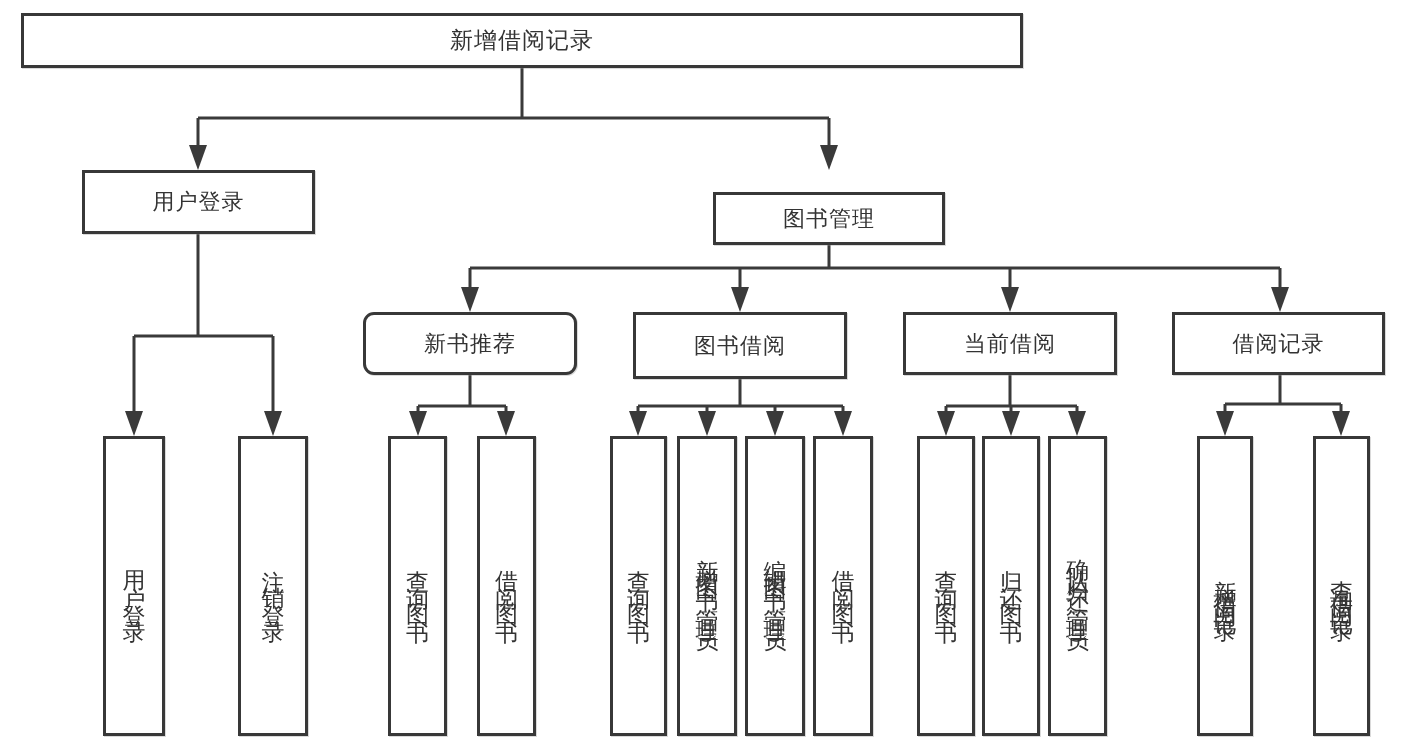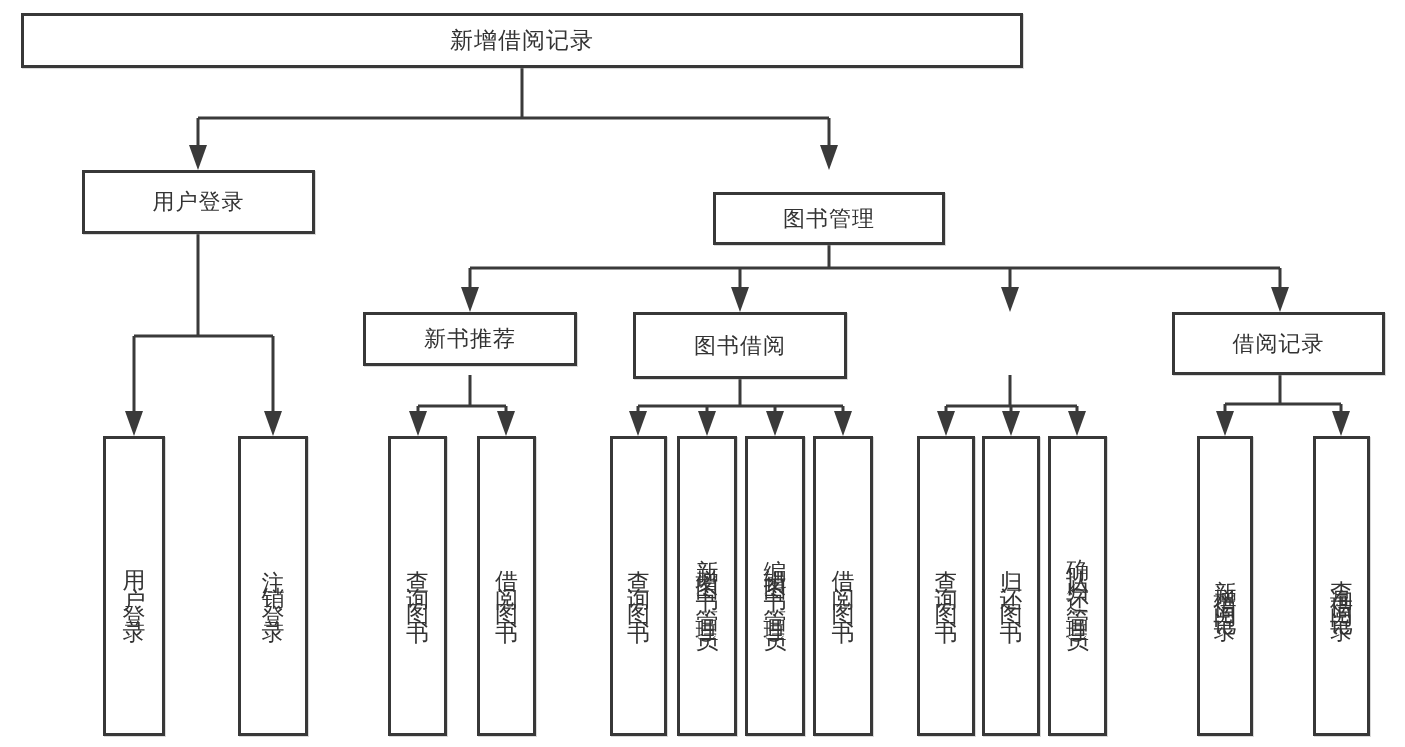--- a/index.html
+++ b/index.html
@@ -92,22 +92,23 @@
       <polygon points="1216,411 1234,411 1225,436"></polygon>
       <polygon points="1332,411 1350,411 1341,436"></polygon>
     </g>
   </svg>
 
   <div class="box h root" style="left:21px;top:13px;width:1002px;height:55px;">新增借阅记录</div>
 
   <div class="box h" style="left:82px;top:170px;width:233px;height:64px;">用户登录</div>
   <div class="box h" style="left:713px;top:162px;width:232px;height:53px;margin-top:30px;">图书管理</div>
 
-  <div class="box h" style="left:363px;top:312px;width:214px;height:54px;">新书推荐</div>
+  <div class="box h" style="left:363px;top:312px;width:214px;height:63px;border-radius:11px;">新书推荐</div>
   <div class="box h" style="left:633px;top:312px;width:214px;height:67px;">图书借阅</div>
+  <div class="box h" style="left:903px;top:312px;width:214px;height:63px;">当前借阅</div>
   <div class="box h" style="left:1172px;top:312px;width:213px;height:63px;">借阅记录</div>
 
   <div class="box v v4" style="left:103px;top:436px;width:62px;height:300px;">用户登录</div>
   <div class="box v v4" style="left:238px;top:436px;width:70px;height:300px;">注销登录</div>
 
   <div class="box v v4" style="left:388px;top:436px;width:59px;height:300px;">查询图书</div>
   <div class="box v v4" style="left:477px;top:436px;width:59px;height:300px;">借阅图书</div>
 
   <div class="box v v4" style="left:610px;top:436px;width:57px;height:300px;">查询图书</div>
   <div class="box v v8" style="left:677px;top:436px;width:60px;height:300px;">新增图书（管理员）</div>

